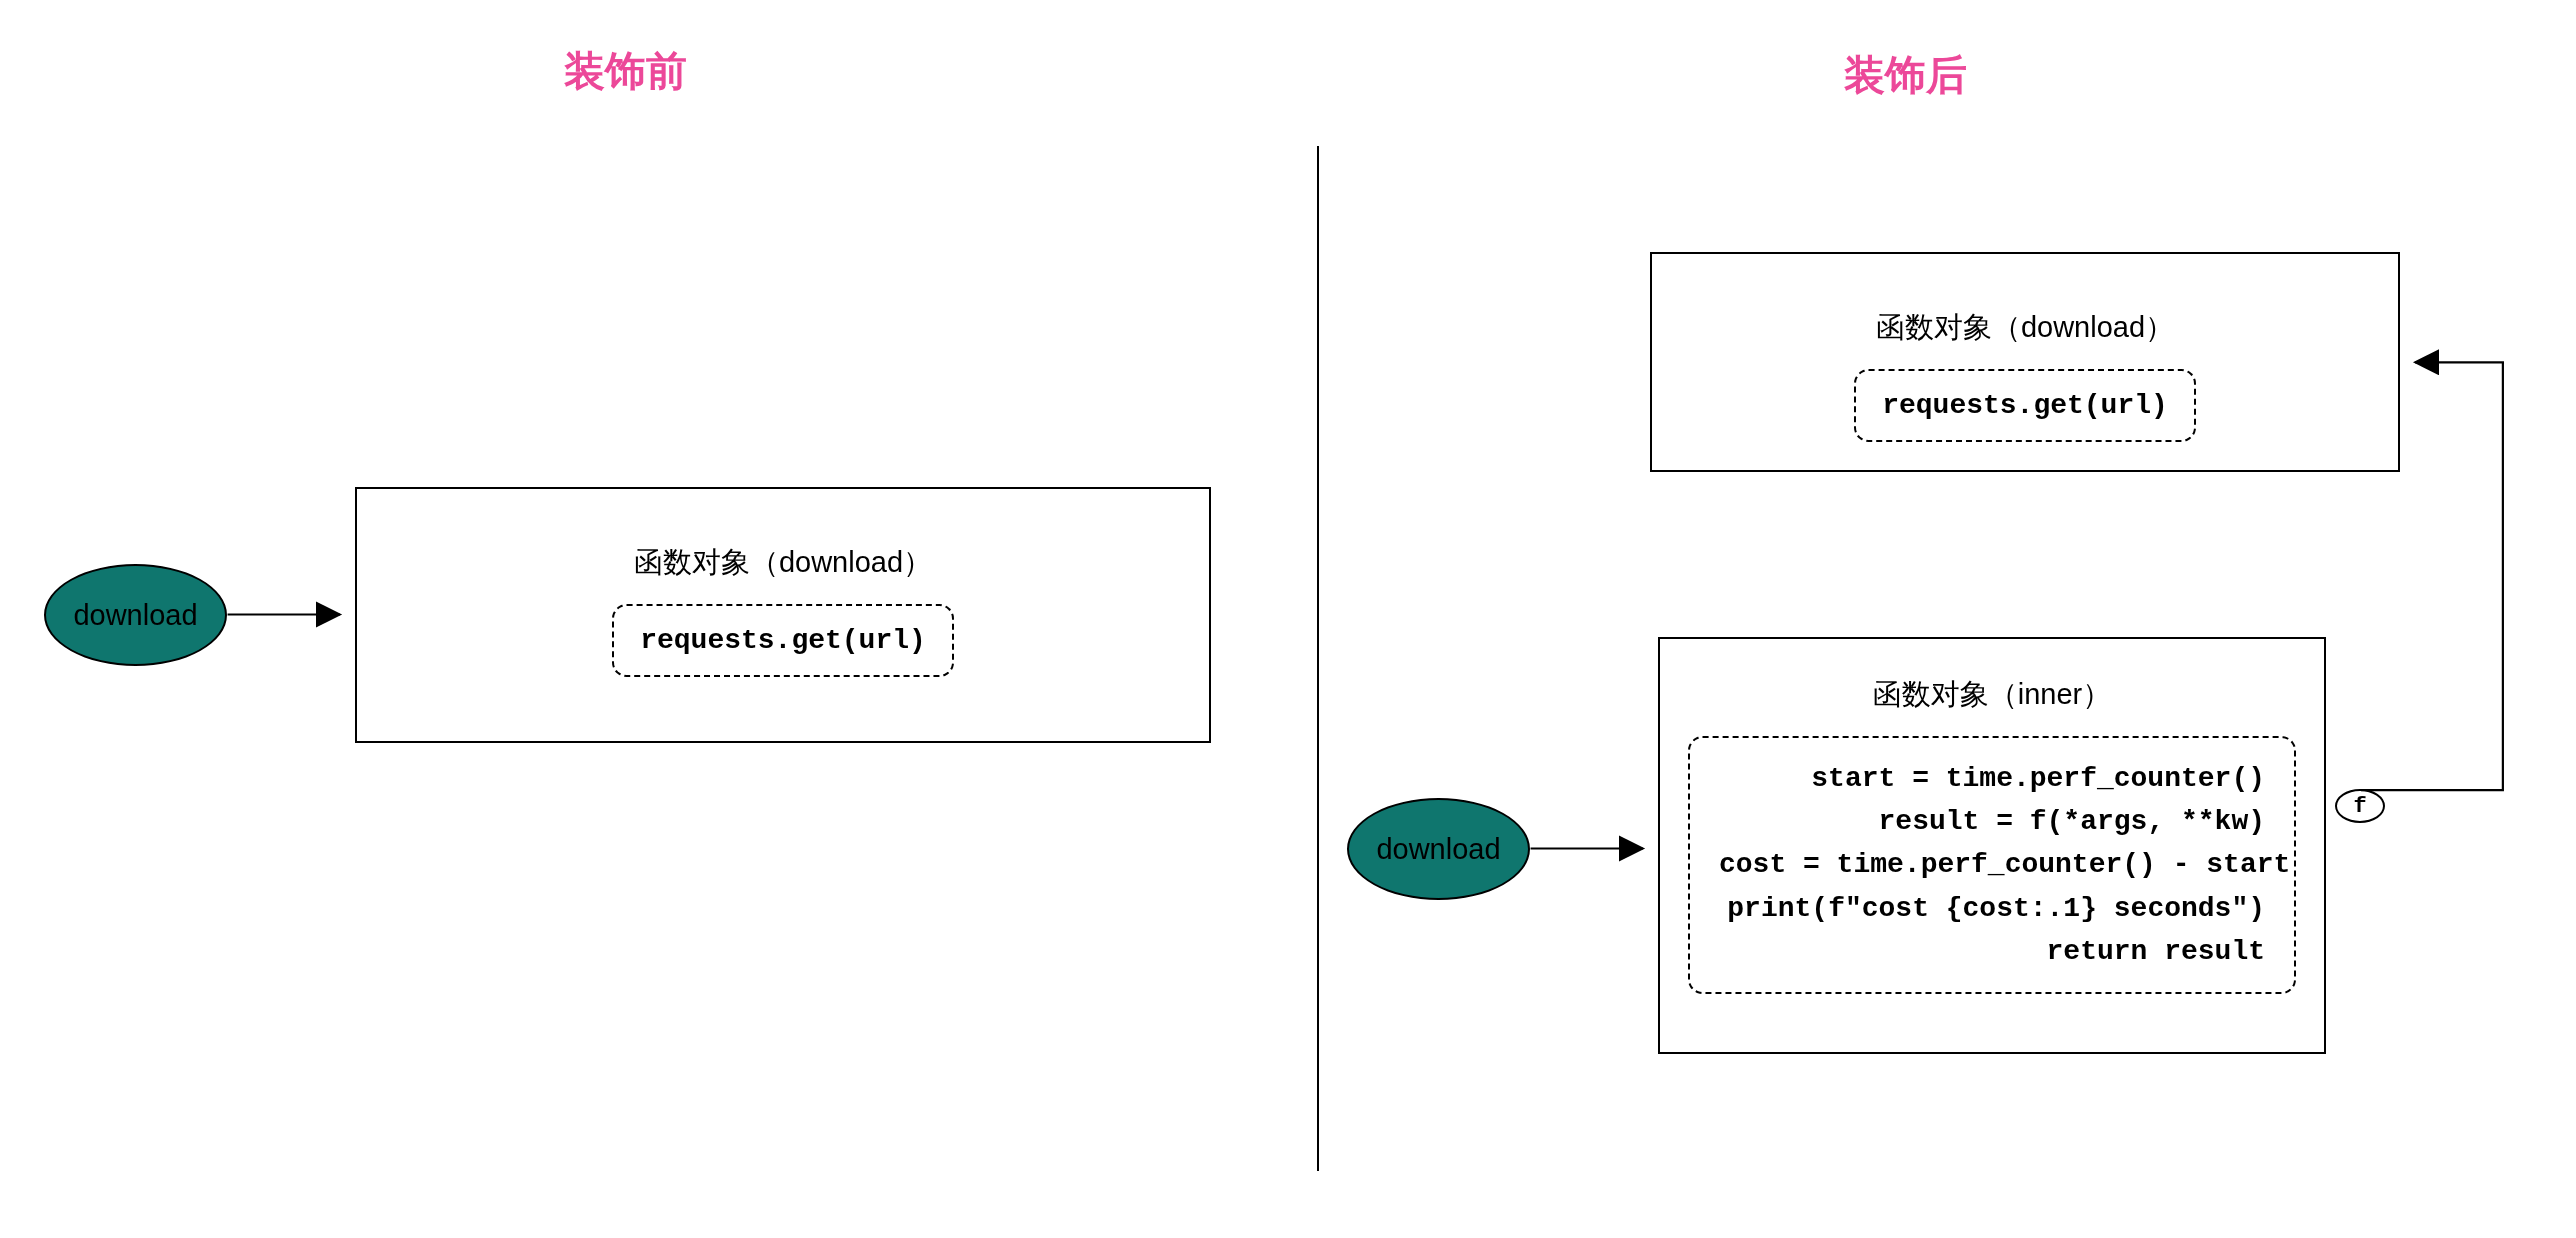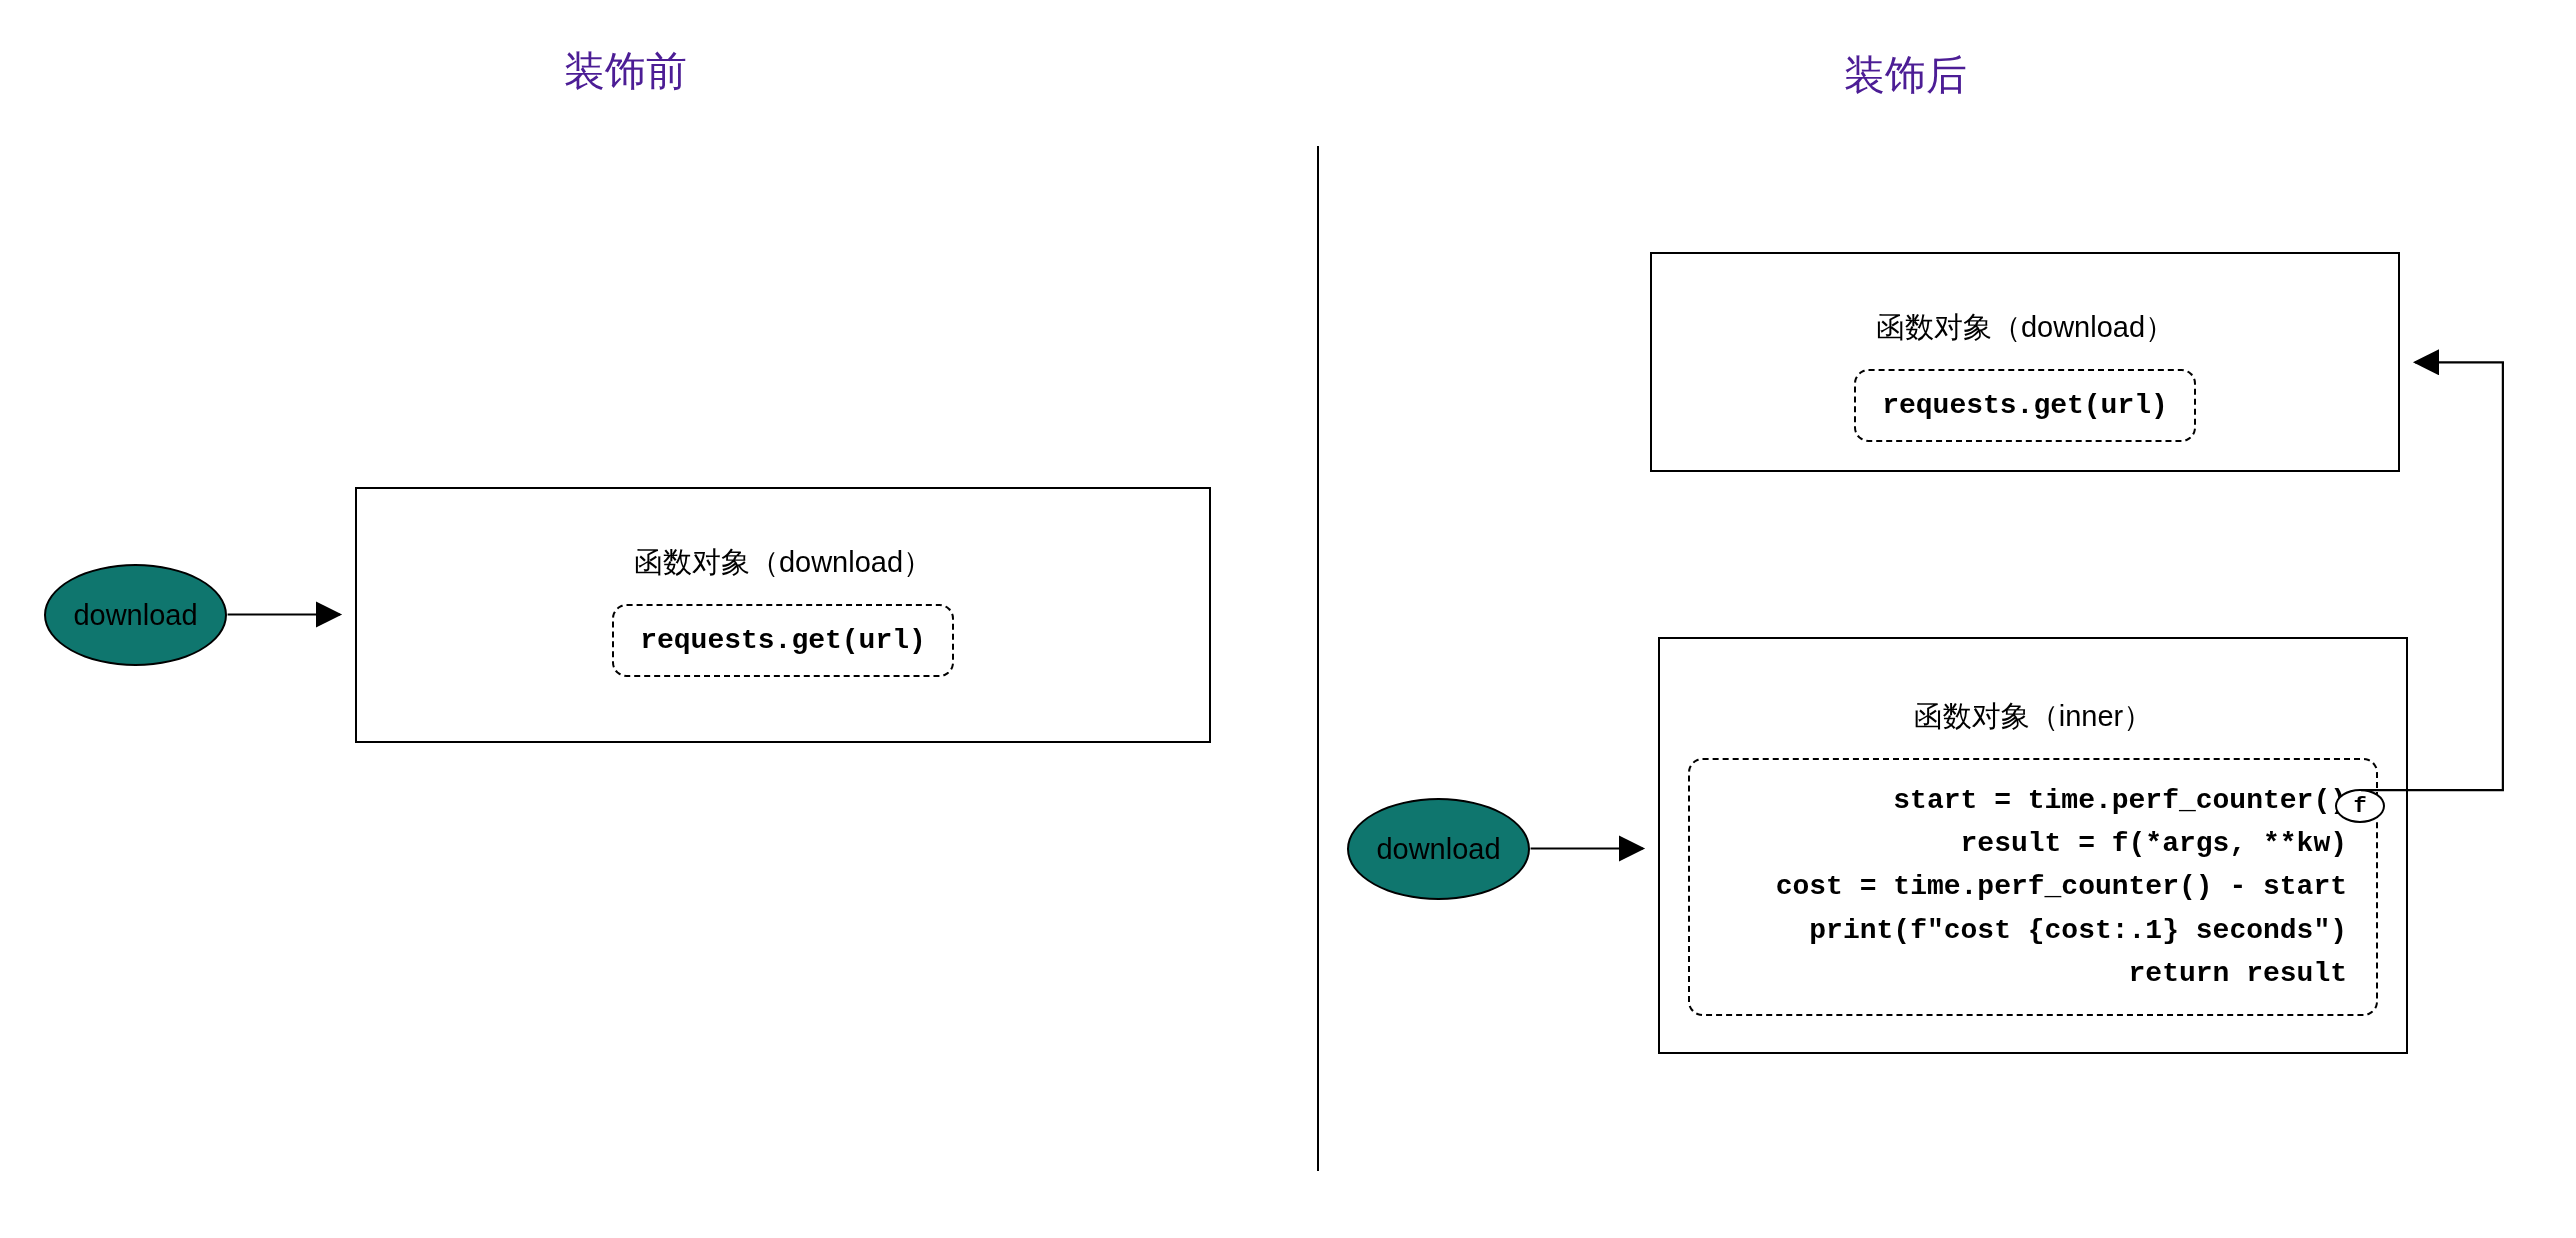--- a/index.html
+++ b/index.html
@@ -6,22 +6,22 @@
   body {
     width: 2576px;
     height: 1238px;
     background: #fff;
     position: relative;
     font-family: "PingFang SC", "Microsoft YaHei", Arial, sans-serif;
   }
   .heading {
     position: absolute;
     font-size: 41px;
-    font-weight: 400;
-    color: #4c1d95;
+    font-weight: 700;
+    color: #ec4899;
   }
   .divider {
     position: absolute;
     left: 1317px;
     top: 146px;
     width: 0;
     height: 1025px;
     border-left: 2.2px solid #000;
   }
   .ellipse {
@@ -119,21 +119,21 @@
 
 <svg class="arrow" style="left:1530px; top:834px; width:128px; height:29px;" viewBox="0 0 175 40" width="128" height="29">
   <defs>
     <marker id="ah2" markerWidth="14" markerHeight="14" refX="11" refY="6" orient="auto">
       <path d="M0,0 L12,6 L0,12 Z" fill="#000"></path>
     </marker>
   </defs>
   <line x1="0" y1="20" x2="155" y2="20" stroke="#000" stroke-width="3" marker-end="url(#ah2)"></line>
 </svg>
 
-<div class="solid-box" style="left:1658px; top:637px; width:750px; height:417px; padding-top:30px;">
+<div class="solid-box" style="left:1658px; top:637px; width:668px; height:417px; padding-top:8px;">
   <div class="box-title">函数对象（inner）</div>
   <div class="dashed-box multi" style="align-self:stretch; margin:0 28px;">start = time.perf_counter()
 result = f(*args, **kw)
 cost = time.perf_counter() - start
 print(f"cost {cost:.1} seconds")
 return result</div>
 </div>
 
 <div class="ellipse-small" style="left:2335px; top:789px;">
   <span>f</span>

